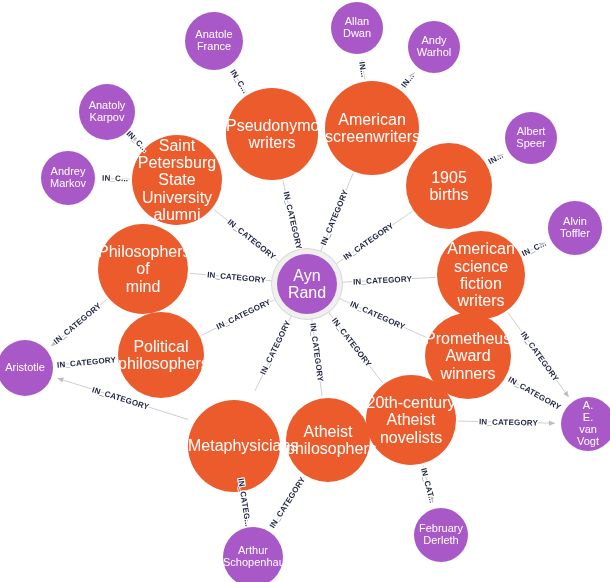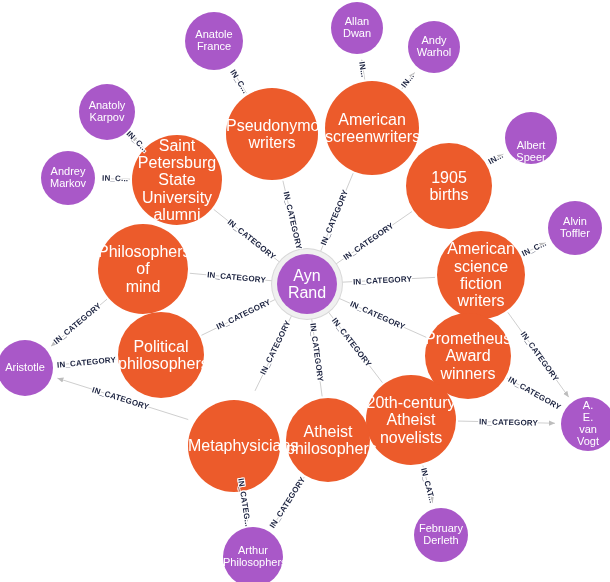--- a/index.html
+++ b/index.html
@@ -119,32 +119,32 @@
       <div class="node person" style="left: 185px; top: 12px; width: 58px; height: 58px;"><span class="node-label">Anatole
 France</span></div>
       <div class="node person" style="left: 79px; top: 84px; width: 56px; height: 56px;"><span class="node-label">Anatoly
 Karpov</span></div>
       <div class="node person" style="left: 41px; top: 151px; width: 54px; height: 54px;"><span class="node-label">Andrey
 Markov</span></div>
       <div class="node person" style="left: 331px; top: 2px; width: 52px; height: 52px;"><span class="node-label">Allan
 Dwan</span></div>
       <div class="node person" style="left: 408px; top: 21px; width: 52px; height: 52px;"><span class="node-label">Andy
 Warhol</span></div>
-      <div class="node person" style="left: 505px; top: 112px; width: 52px; height: 52px; align-items: flex-end;"><span class="node-label">Albert
+      <div class="node person" style="left: 505px; top: 112px; width: 52px; height: 52px;"><span class="node-label">Albert
 Speer</span></div>
       <div class="node person" style="left: 548px; top: 201px; width: 54px; height: 54px;"><span class="node-label">Alvin
 Toffler</span></div>
       <div class="node person" style="left: 561px; top: 397px; width: 54px; height: 54px;"><span class="node-label">A.
 E.
 van
 Vogt</span></div>
       <div class="node person" style="left: 414px; top: 508px; width: 54px; height: 54px;"><span class="node-label">February
 Derleth</span></div>
       <div class="node person" style="left: 223px; top: 527px; width: 60px; height: 60px;"><span class="node-label">Arthur
-Philosophers</span></div>
+Schopenhauer</span></div>
       <div class="node person" style="left: -3px; top: 340px; width: 56px; height: 56px;"><span class="node-label">Aristotle</span></div>
       <div class="node category" style="left: 132px; top: 135px; width: 90px; height: 90px; justify-content: flex-end;"><span class="node-label">Saint
 Petersburg
 State
 University
 alumni</span></div>
       <div class="node category" style="left: 226px; top: 88px; width: 92px; height: 92px;"><span class="node-label">Pseudonymous
 writers</span></div>
       <div class="node category" style="left: 325px; top: 81px; width: 94px; height: 94px;"><span class="node-label">American
 screenwriters</span></div>

